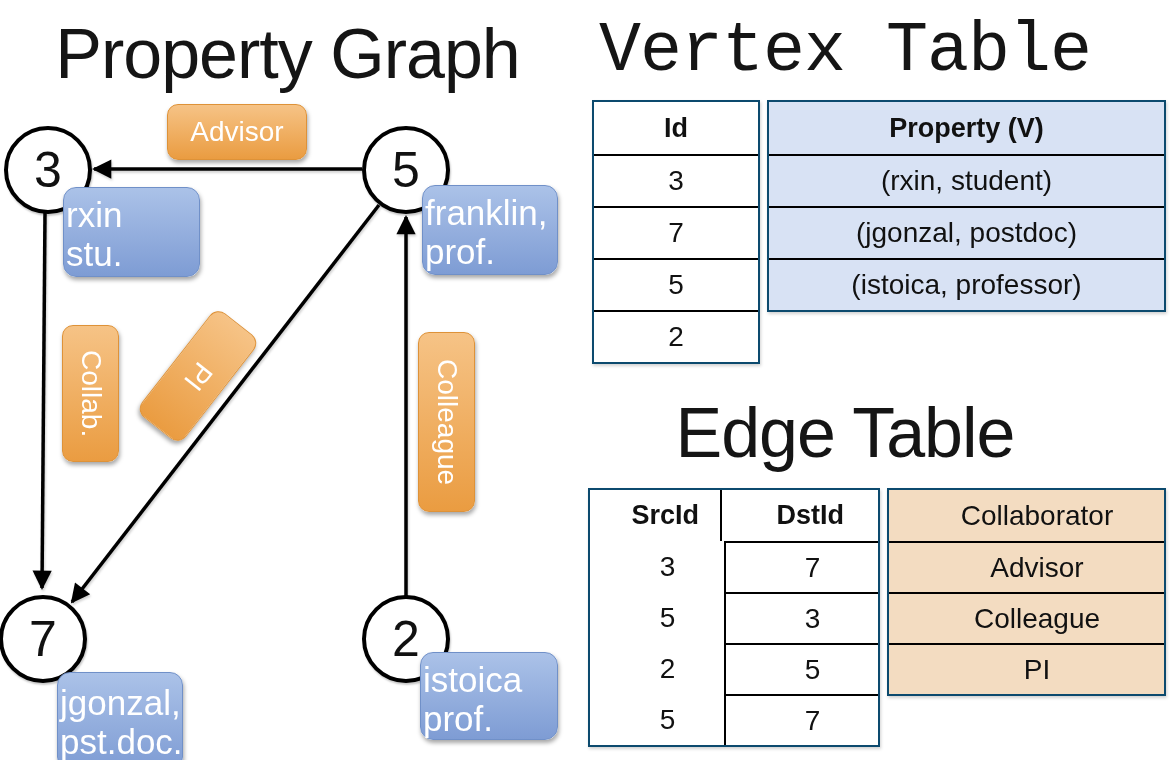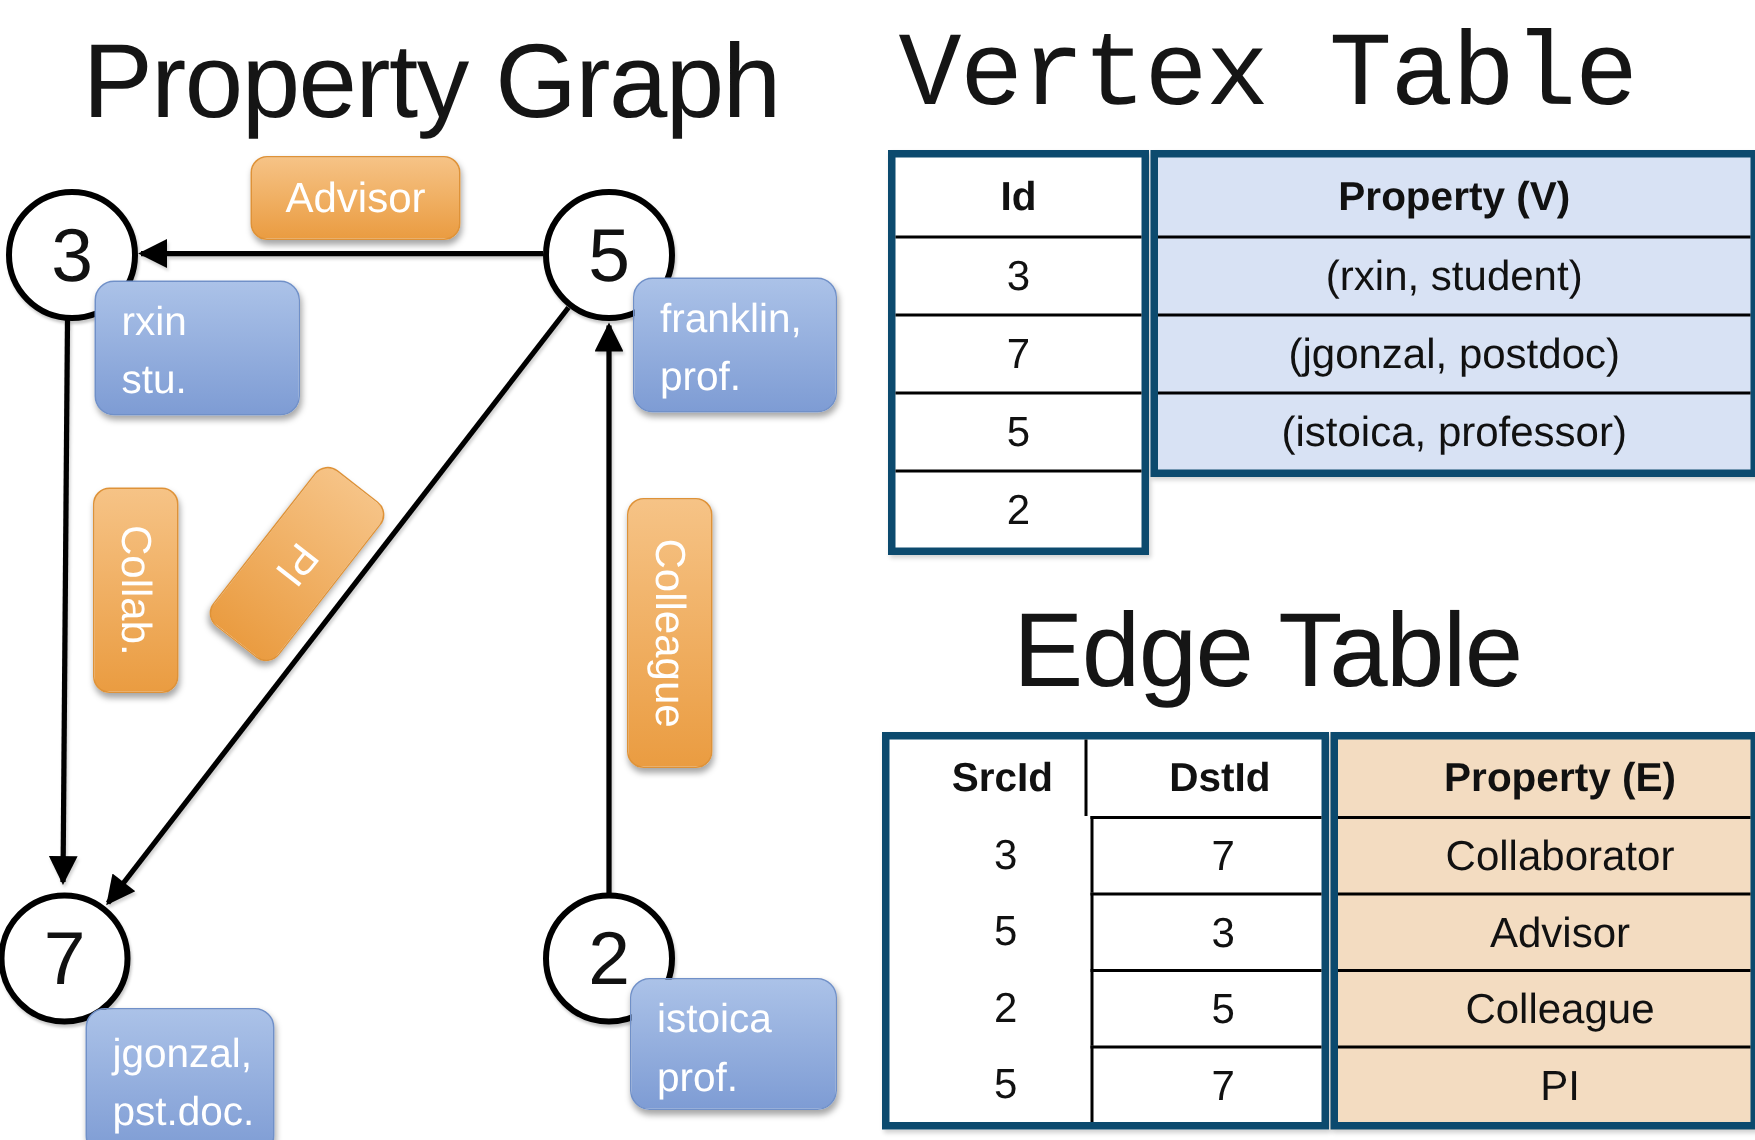--- a/index.html
+++ b/index.html
@@ -15,32 +15,32 @@
   .node{
     position:absolute;width:88px;height:88px;border-radius:50%;
     background:#ffffff;border:4px solid #000;box-sizing:border-box;
     display:flex;align-items:center;justify-content:center;
     font-size:50px;font-weight:300;box-shadow:1px 2px 2px rgba(0,0,0,0.22);
   }
   .vprop{
     position:absolute;border-radius:13px;box-sizing:border-box;
     background:linear-gradient(180deg,#abc2e8 0%,#7e9cd4 100%);
     border:1px solid #7090c8;box-shadow:1px 3px 4px rgba(0,0,0,0.35);
-    color:#fff;font-size:27px;line-height:39px;padding:7px 0 0 17px;
+    color:#fff;font-size:35px;line-height:39px;padding:7px 0 0 2px;
   }
   .elabel{
     position:absolute;border-radius:11px;box-sizing:border-box;
     background:linear-gradient(180deg,#f6c386 0%,#ea9c41 100%);
     border:1px solid #de9238;box-shadow:1px 3px 4px rgba(0,0,0,0.35);
     color:#fff;display:flex;align-items:center;justify-content:center;
     font-size:28px;
   }
   .elabel .vtext{writing-mode:vertical-rl;text-orientation:mixed;}
   .tblbox{
-    position:absolute;border:5px solid #0c4a6e;background:#fff;
+    position:absolute;border:2px solid #0c4a6e;background:#fff;
     box-shadow:1px 2px 3px rgba(0,0,0,0.18);
   }
   .tblbox .cell{
     display:flex;align-items:center;justify-content:center;
     font-size:28px;border-top:2px solid #000;box-sizing:border-box;
   }
   .tblbox .cell:first-child,.tblbox .row:first-child .cell{border-top:none;}
   .tblbox .th{font-weight:bold;font-size:27px;}
   .vcell{height:52px;}
   .ecell{height:51px;padding-left:21px;}
@@ -145,20 +145,19 @@
       <div class="cell ecell" style="width:134px;">2</div>
       <div class="cell ecell c2" style="width:154px;">5</div>
     </div>
     <div class="row">
       <div class="cell ecell" style="width:134px;">5</div>
       <div class="cell ecell c2" style="width:154px;">7</div>
     </div>
   </div>
 
   <div class="tblbox tancol" style="left:887px;top:488px;width:275px;">
-    <div class="cell ecell th">Property (E)</div>
     <div class="cell ecell">Collaborator</div>
     <div class="cell ecell">Advisor</div>
     <div class="cell ecell">Colleague</div>
     <div class="cell ecell">PI</div>
   </div>
 
 </div>
 
 </body></html>

